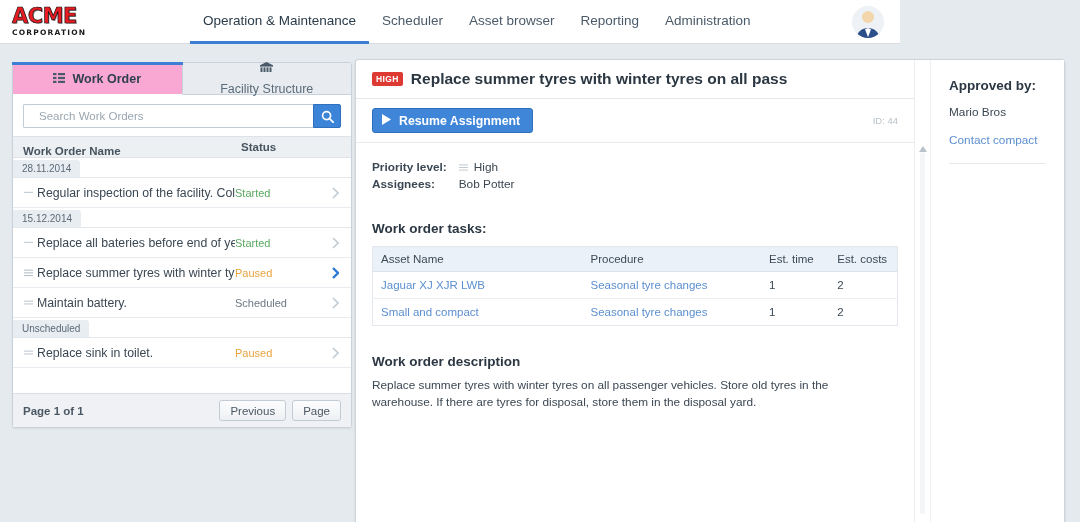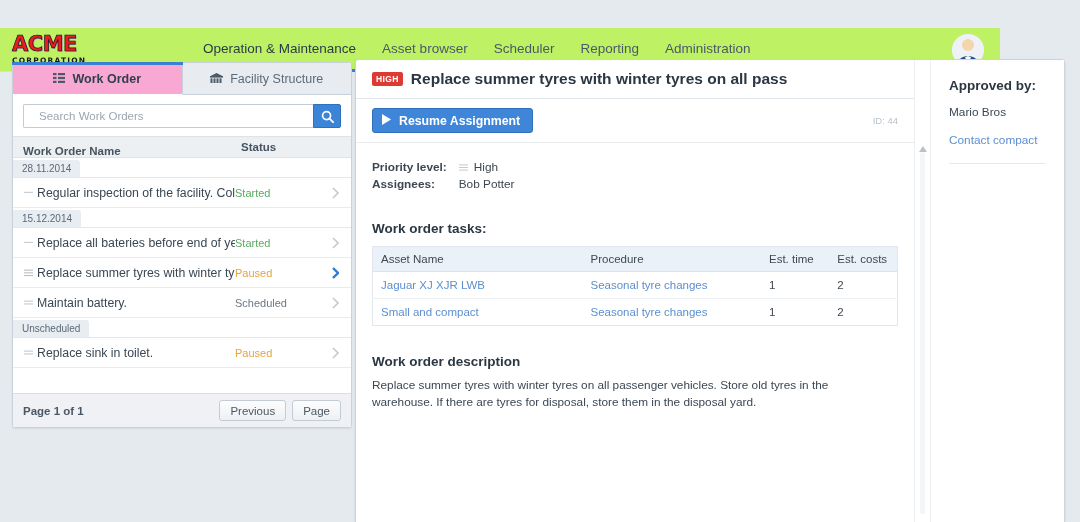--- a/index.html
+++ b/index.html
@@ -6,23 +6,23 @@
   html, body {
     width: 1080px; height: 522px;
     font-family: "Liberation Sans", sans-serif;
     background: #e5eaef;
     overflow: hidden;
   }
   body { position: relative; }
 
   
   .topbar {
-    position: absolute; left: 0; top: 0; width: 1000px; height: 44px;
-    background: #bef264; border-bottom: 1px solid #d7dde3;
-    display: flex; align-items: center; margin-top: 28px;
+    position: absolute; left: 0; top: 0; width: 900px; height: 44px;
+    background: #ffffff; border-bottom: 1px solid #d7dde3;
+    display: flex; align-items: center;
   }
   .logo { position: absolute; left: 12px; top: 5px; width: 130px; }
   .logo-main {
     font-family: "DejaVu Sans", sans-serif;
     font-weight: bold; font-size: 21px; letter-spacing: -0.5px;
     color: #e81c23; line-height: 22px;
     -webkit-text-stroke: 0.7px #111; text-shadow: 1px 1px 0 #aaa;
   }
   .logo-sub {
     font-family: "DejaVu Sans", sans-serif;
@@ -47,21 +47,21 @@
     position: absolute; left: 12px; top: 62px; width: 340px; height: 366px;
     background: #ffffff; border: 1px solid #c9d2da; border-radius: 3px;
     box-shadow: 0 1px 2px rgba(0,0,0,.07);
   }
   .tabs { display: flex; height: 32px; background: #eceff2; border-bottom: 1px solid #c9d2da; }
   .tab {
     flex: 1; display: flex; align-items: center; justify-content: center; gap: 7px;
     font-size: 12.5px; color: #5b6b79; cursor: pointer;
     background: #e8ecf0; border-right: 1px solid #c9d2da; position: relative;
   }
-  .tab:last-child { border-right: none; }
+  .tab:last-child { border-right: none; flex-direction: column; }
   .tab.active {
     background: #f9a8d4; color: #2f3f4d; font-weight: bold;
     border-bottom: 1px solid #ffffff; margin-bottom: -1px;
   }
   .tab.active::before {
     content: ""; position: absolute; left: -1px; right: -1px; top: -1px;
     height: 3px; background: #3c7fd4;
   }
   .search-row { padding: 9px 10px 8px 10px; display: flex; }
   .search-input {
@@ -205,24 +205,24 @@
   <div class="logo">
     <div class="logo-main">ACME</div>
     <div class="logo-sub">CORPORATION</div>
   </div>
 
   <div class="nav">
     <div class="nav-item active">
       <span>Operation &amp; Maintenance</span>
     </div>
     <div class="nav-item">
+      <span>Scheduler</span>
+    </div>
+    <div class="nav-item">
       <span>Asset browser</span>
-    </div>
-    <div class="nav-item">
-      <span>Scheduler</span>
     </div>
     <div class="nav-item">
       <span>Reporting</span>
     </div>
     <div class="nav-item">
       <span>Administration</span>
     </div>
   </div>
 
   <div class="avatar">

